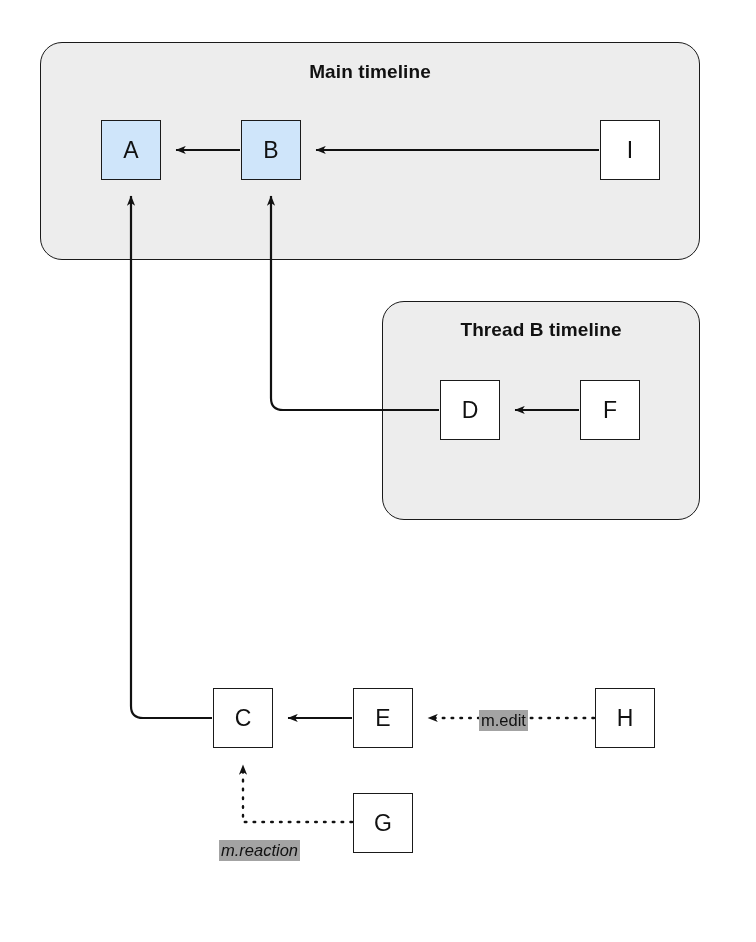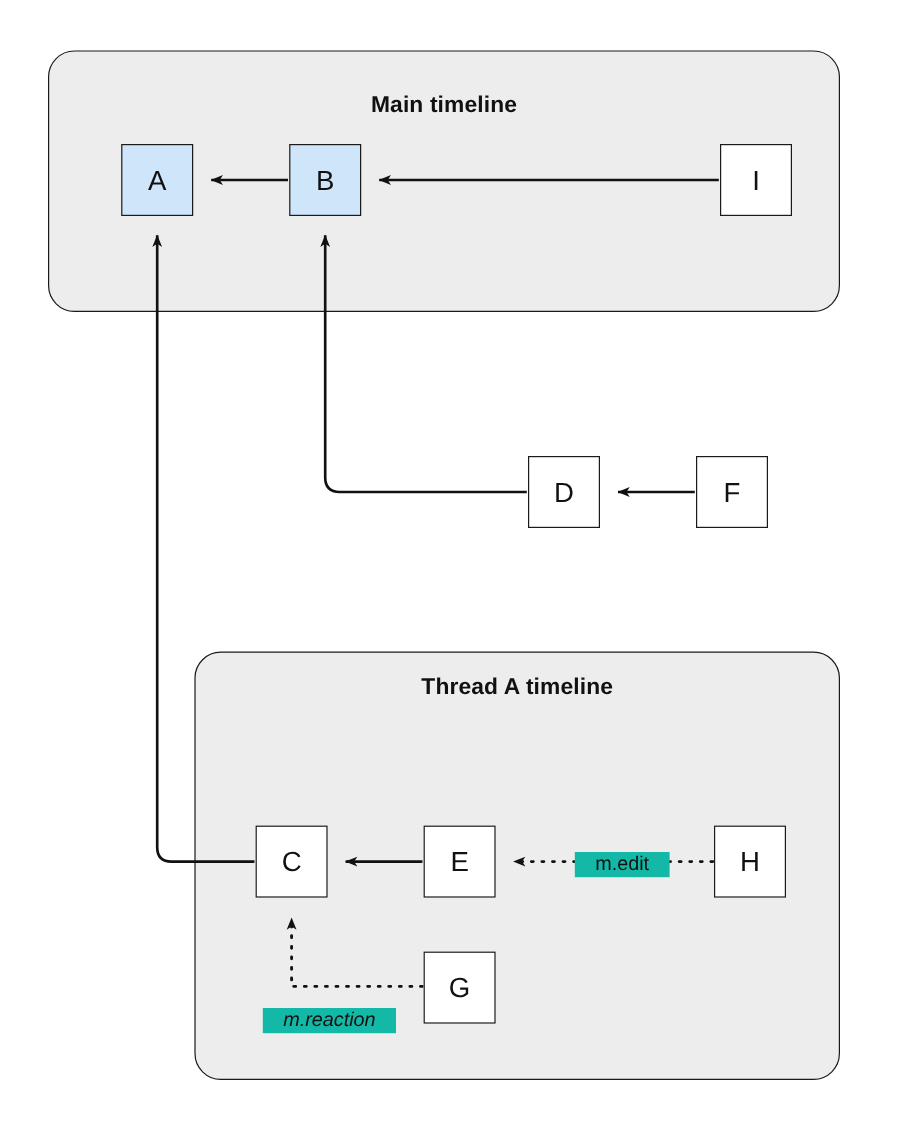--- a/index.html
+++ b/index.html
@@ -57,40 +57,40 @@
     font-family: "Liberation Sans", sans-serif;
     line-height: 1;
   }
   .node.highlight {
     background: #cfe5fa;
   }
   .edge-label {
     position: absolute;
     font-size: 16.5px;
     color: #111111;
-    background: #14b8a6;
+    background: #a3a3a3;
     font-family: "Liberation Sans", sans-serif;
     white-space: nowrap;
-    padding: 0 17px;
+    padding: 0 2px;
     line-height: 1.25;
   }
 </style>
 </head>
 <body>
 
 <div id="canvas">
 
   <div class="container-box" style="left:40px; top:42px; width:660px; height:218px;">
-    <div class="container-title" style="top:34px;">Main timeline</div>
+    <div class="container-title" style="top:18px;">Main timeline</div>
   </div>
 
+  <div class="container-box" style="left:382px; top:301px; width:318px; height:219px;">
+    <div class="container-title" style="top:17px;">Thread B timeline</div>
+  </div>
 
-  <div class="container-box" style="left:162px; top:543px; width:538px; height:357px;">
-    <div class="container-title" style="top:18px;">Thread A timeline</div>
-  </div>
 
   <svg id="diagram-svg" viewBox="0 0 756 942" xmlns="http://www.w3.org/2000/svg">
     <defs>
       <marker id="arrowhead" markerWidth="11" markerHeight="9" refX="10.2" refY="4.5" orient="auto" markerUnits="userSpaceOnUse">
         <path d="M0.4,0.4 L10.6,4.5 L0.4,8.6 L3.1,4.5 Z" fill="#111111"></path>
       </marker>
     </defs>
 
     <path d="M 240,150 L 176,150" fill="none" stroke="#111111" stroke-width="2.2" marker-end="url(#arrowhead)"></path>
 

